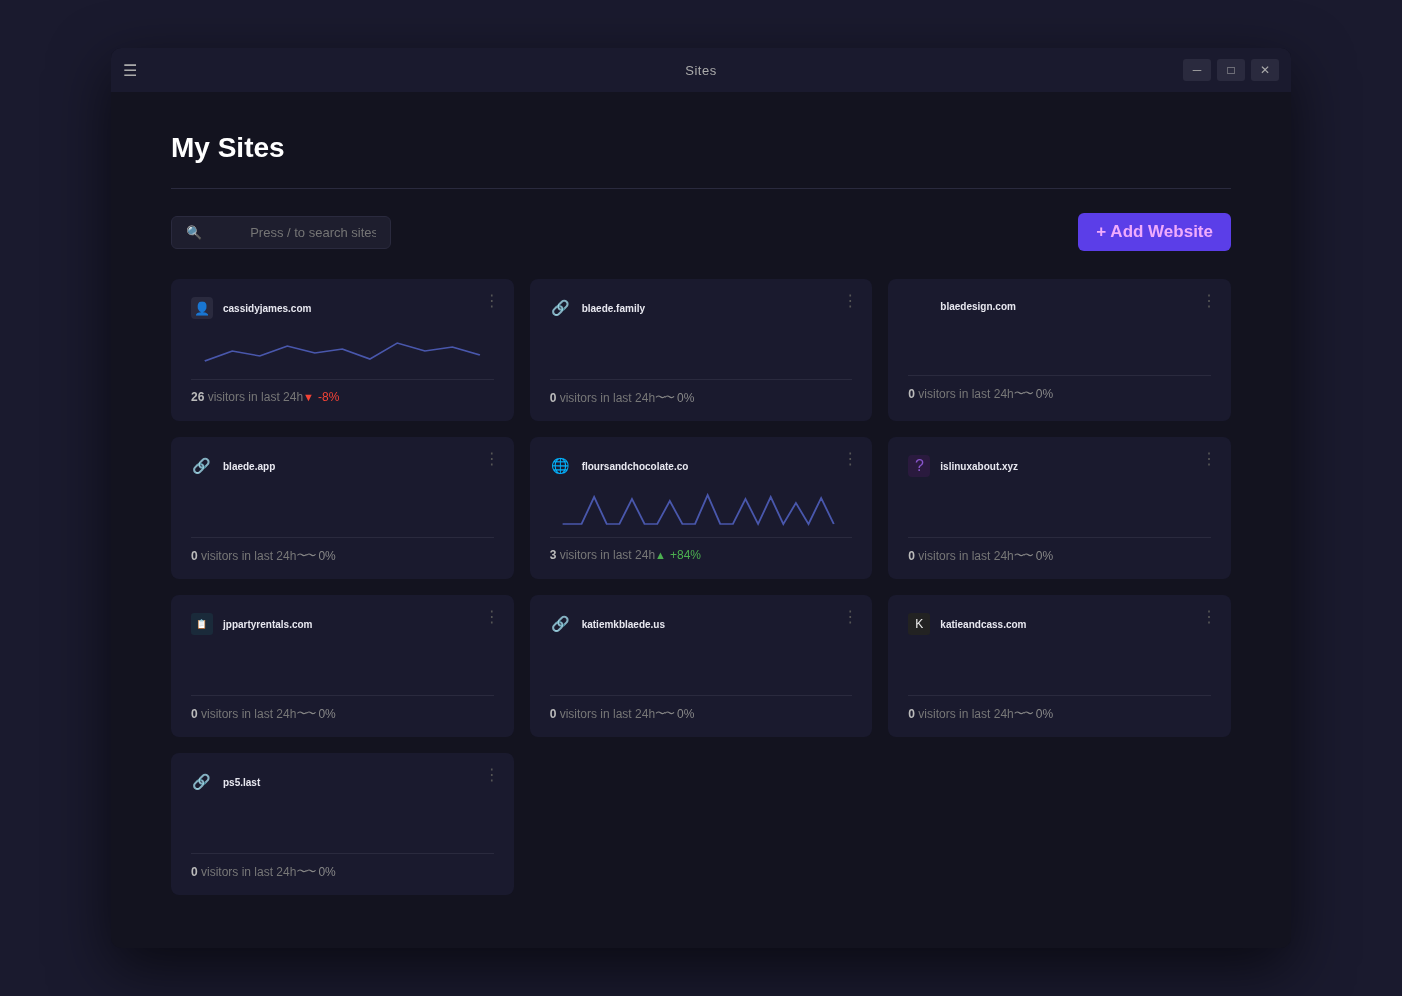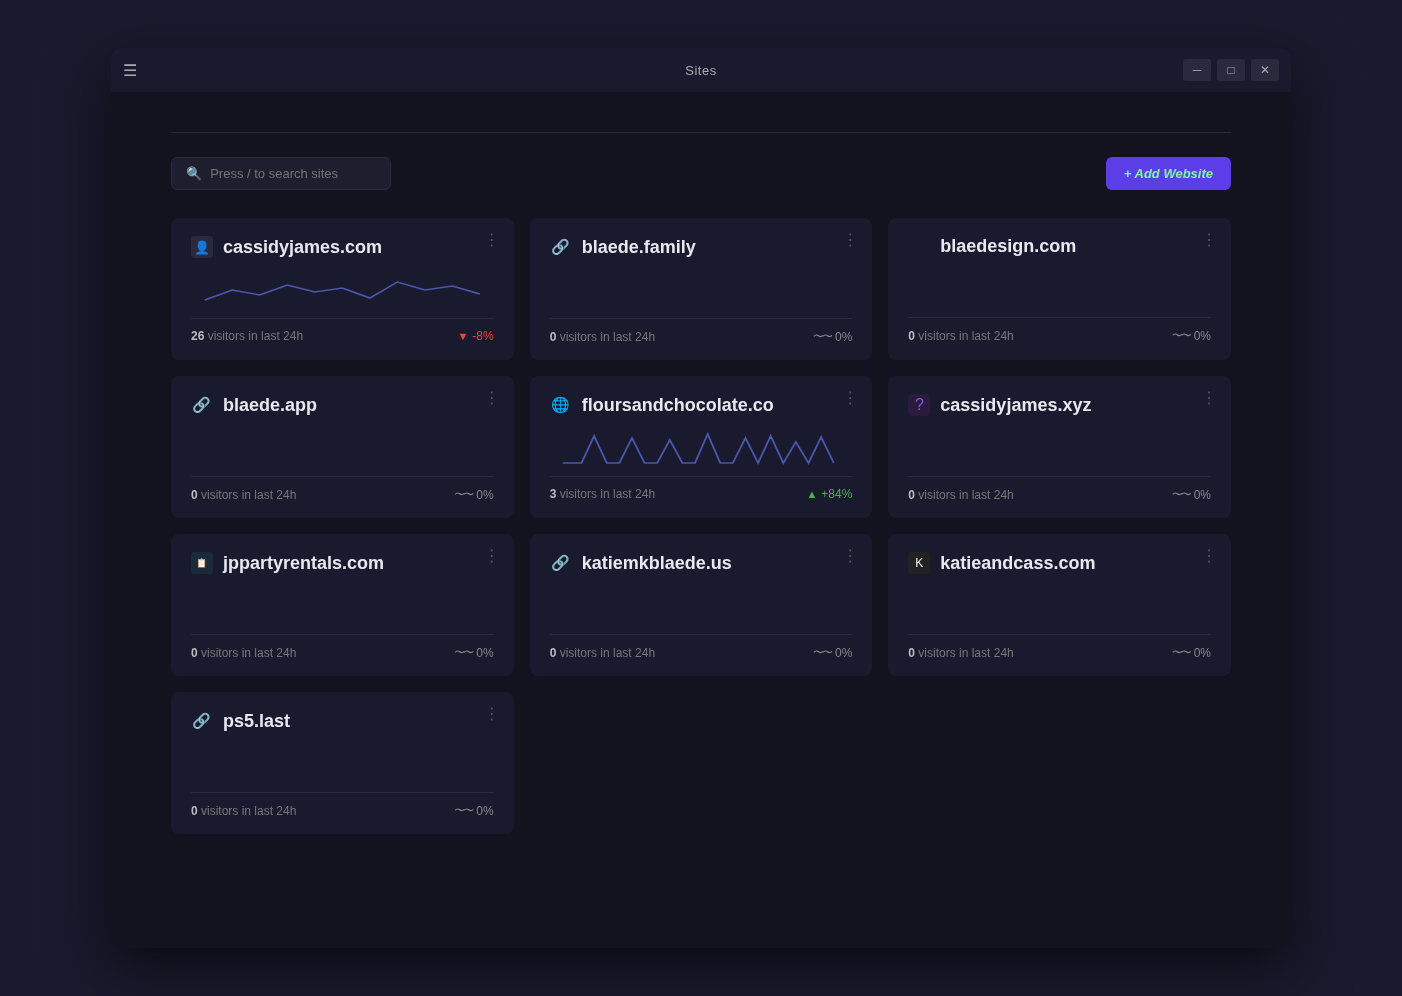--- a/index.html
+++ b/index.html
@@ -99,35 +99,35 @@
       width: 220px;
       gap: 8px;
     }
     .search-box input {
       background: none;
       border: none;
       outline: none;
       color: #888;
       font-size: 13px;
       width: 100%;
+      margin-left: 40px;
     }
     .search-icon {
       color: #666;
       font-size: 13px;
     }
     .add-btn {
       background: #5b3ee8;
-      color: #86efac;
+      color: #f0abfc;
       border: none;
       border-radius: 6px;
       padding: 9px 18px;
-      font-size: 13px;
+      font-size: 17px;
       font-weight: 600;
       cursor: pointer;
-      font-style: italic;
     }
     .sites-grid {
       display: grid;
       grid-template-columns: repeat(3, 1fr);
       gap: 16px;
     }
     .site-card {
       background: #1a1a2e;
       border-radius: 8px;
       padding: 18px 20px 16px;
@@ -144,21 +144,21 @@
       width: 22px;
       height: 22px;
       border-radius: 4px;
       display: flex;
       align-items: center;
       justify-content: center;
       font-size: 14px;
       flex-shrink: 0;
     }
     .site-name {
-      font-size: 18px;
+      font-size: 10px;
       font-weight: 600;
       color: #e8e8f0;
     }
     .card-menu {
       position: absolute;
       top: 14px;
       right: 14px;
       color: #555;
       cursor: pointer;
       font-size: 16px;
@@ -169,21 +169,20 @@
       margin-bottom: 8px;
     }
     .site-divider {
       border: none;
       border-top: 1px solid #2a2a3e;
       margin-bottom: 10px;
     }
     .site-stats {
       display: flex;
       align-items: center;
-      justify-content: space-between;
     }
     .visitors-text {
       font-size: 12px;
       color: #777;
     }
     .visitors-text strong {
       color: #bbb;
       font-weight: 600;
     }
     .change-badge {
@@ -220,20 +219,21 @@
       <button>
         <span>□</span>
       </button>
       <button>
         <span>✕</span>
       </button>
     </div>
   </div>
 
   <div class="content">
+    <h1 class="page-title">My Sites</h1>
     <hr class="divider">
 
     <div class="toolbar">
       <div class="search-box">
         <span class="search-icon">🔍</span>
         <input type="text" placeholder="Press / to search sites" style="">
       </div>
       <button class="add-btn">
         <span>+ Add Website</span>
       </button>
@@ -339,21 +339,21 @@
       </span>
       <span class="change-badge up">
               <span style="font-size:11px;">▲</span> 
               <span>+84%</span>
             </span>
     </div>
   </div>
         <div class="site-card">
     <div class="site-card-header">
       <div class="site-favicon favicon-question">?</div>
-      <span class="site-name">cassidyjames.xyz</span>
+      <span class="site-name">islinuxabout.xyz</span>
     </div>
     <span class="card-menu">⋮</span>
     <div class="chart-area"></div>
     <hr class="site-divider">
     <div class="site-stats">
       <span class="visitors-text">
         <strong>0</strong> visitors in last 24h
       </span>
       <span class="change-badge neutral">
               <span style="font-size:11px;letter-spacing:-2px;">〜〜</span> 

